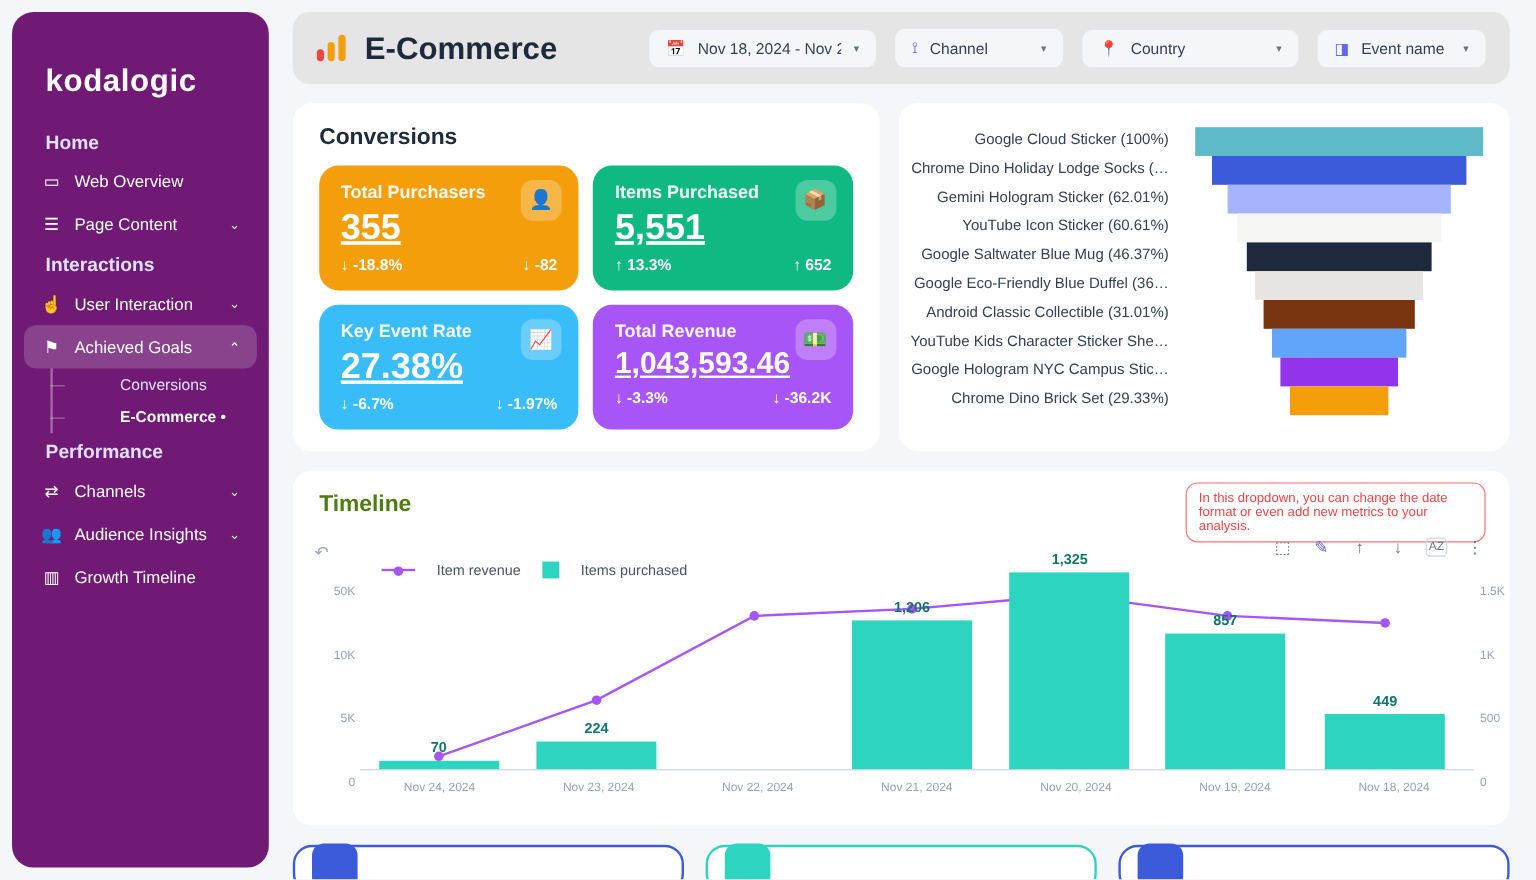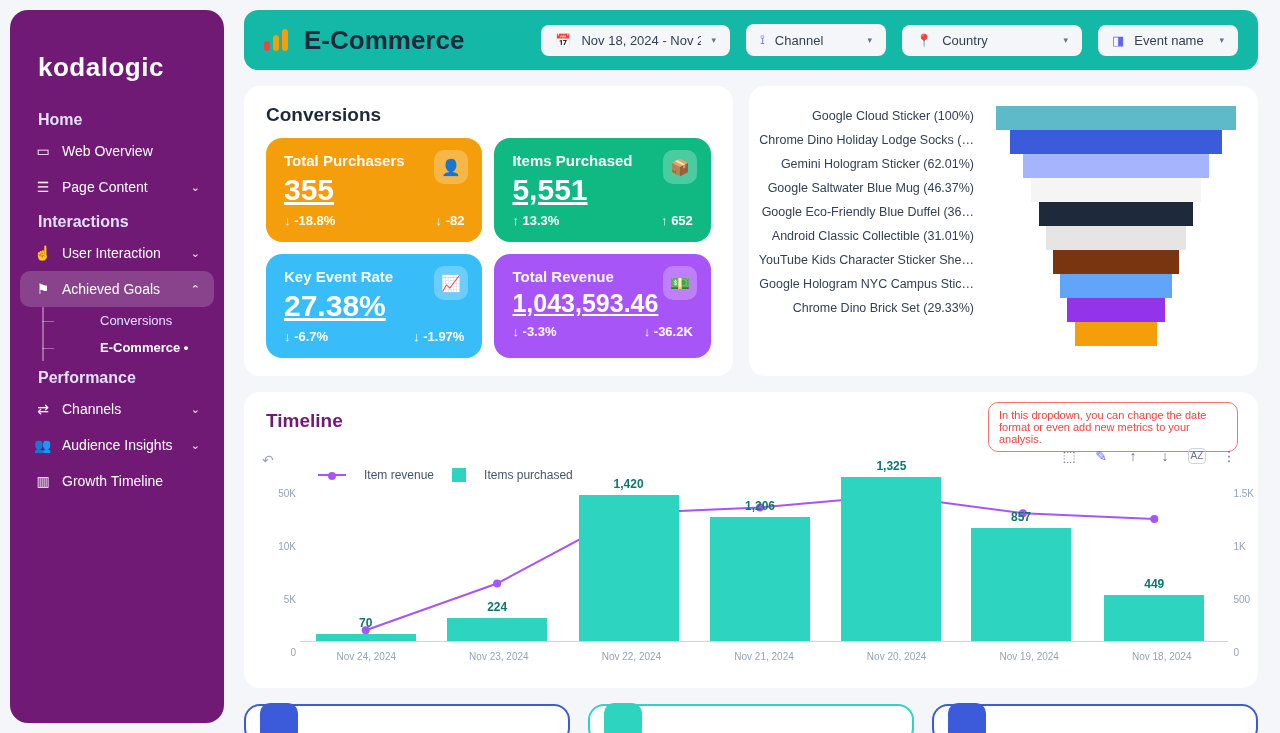--- a/index.html
+++ b/index.html
@@ -14,21 +14,21 @@
   .nav-item .chev { margin-left: auto; font-size: 11px; }
   .nav-sub { padding-left: 40px; font-size: 13px; color: #e0e1ff; display: flex; align-items: center; gap:6px; }
   .nav-sub.current { color: #fff; font-weight: 700; }
   .tree-line { position: relative; padding: 6px 0 6px 40px; }
   .tree-line::before { content:''; position:absolute; left:22px; top:0; bottom:0; width:1.5px; background:rgba(255,255,255,.35);}
   .tree-line::after { content:''; position:absolute; left:22px; top:50%; width:12px; height:1.5px; background:rgba(255,255,255,.35);}
   .ico { display:inline-flex; width:18px; height:18px; align-items:center; justify-content:center; }
 
   
   .main { flex:1; padding: 10px 22px 0 10px; overflow:hidden; }
-  .topbar { background:#14b8a6; border-radius:14px; padding:14px 20px; display:flex; align-items:center; gap:16px; }
+  .topbar { background:#e5e5e5; border-radius:14px; padding:14px 20px; display:flex; align-items:center; gap:16px; }
   .title-icon { display:inline-flex; gap:3px; align-items:flex-end; }
   .title-icon span { width:6px; background:#f59e0b; border-radius:3px; }
   .title-icon span:nth-child(1){height:10px; background:#ef4444;}
   .title-icon span:nth-child(2){height:16px;}
   .title-icon span:nth-child(3){height:22px;}
   .page-title { font-size:26px; font-weight:800; color:#1e293b; margin-right:auto; }
   .filter { display:flex; align-items:center; gap:10px; background:#f5f6fa; border-radius:8px; padding:8px 14px; font-size:13px; color:#334155; cursor:pointer; min-width:140px; }
   .filter .arr { margin-left:auto; font-size:9px; color:#64748b; }
   .ficon { color:#6366f1; display:inline-flex; }
   .ficon.red { color:#ef4444;}
@@ -51,21 +51,21 @@
 
   
   .funnel-card { flex:1; display:flex; gap:16px; align-items:flex-start; padding:18px 22px 18px 10px;}
   .funnel-labels { flex:1; text-align:right; font-size:12.5px; color:#334155; line-height:24px; padding-right:6px;}
   .funnel-labels div { white-space:nowrap; }
   .funnel-vis { width:240px; position:relative; padding-top:2px;}
   .fband { margin:0 auto; }
 
   
   .timeline-card { margin-top:16px; position:relative; height:296px; }
-  .timeline-title { font-size:19px; font-weight:800; color:#701a75; }
+  .timeline-title { font-size:19px; font-weight:800; color:#4d7c0f; }
   .tooltip { position:absolute; top:10px; right:20px; border:1px solid #f87171; color:#ef4444; font-size:11px; border-radius:10px; padding:6px 10px; max-width:250px; background:#fff;}
   .toolbar { position:absolute; top:56px; right:20px; display:flex; gap:14px; color:#64748b;}
   .toolbar span { cursor:pointer; font-size:14px; display:inline-flex; width:18px; justify-content:center;}
   .legend { position:absolute; top:76px; left:74px; display:flex; gap:18px; font-size:12px; color:#475569; align-items:center;}
   .lg-line { width:28px; height:0; border-top:2px solid #a855f7; position:relative;}
   .lg-line::after{content:''; position:absolute; left:50%; top:-4px; width:8px; height:8px; background:#a855f7; border-radius:50%; transform:translateX(-50%);}
   .lg-box { width:14px; height:14px; background:#2dd4bf; }
   .chart-area { position:absolute; left:56px; right:30px; top:96px; bottom:30px; }
   .yaxis-l { position:absolute; left:-34px; top:0; bottom:0; display:flex; flex-direction:column; justify-content:space-between; font-size:10px; color:#94a3b8; text-align:right; width:30px;}
   .yaxis-r { position:absolute; right:-26px; top:0; bottom:0; display:flex; flex-direction:column; justify-content:space-between; font-size:10px; color:#94a3b8;}
@@ -205,20 +205,21 @@
             </div>
         </div>
       </div>
     </div>
 
     <div class="card funnel-card">
       <div class="funnel-labels" id="funnel-labels">
           <div>Google Cloud Sticker (100%)</div>
           <div>Chrome Dino Holiday Lodge Socks (…</div>
           <div>Gemini Hologram Sticker (62.01%)</div>
+          <div>YouTube Icon Sticker (60.61%)</div>
           <div>Google Saltwater Blue Mug (46.37%)</div>
           <div>Google Eco-Friendly Blue Duffel (36…</div>
           <div>Android Classic Collectible (31.01%)</div>
           <div>YouTube Kids Character Sticker She…</div>
           <div>Google Hologram NYC Campus Stic…</div>
           <div>Chrome Dino Brick Set (29.33%)</div>
         </div>
       <div class="funnel-vis" id="funnel-vis">
           <div class="fband" style="width: 240px; height: 24px; background: rgb(94, 185, 200);"></div>
           <div class="fband" style="width: 212px; height: 24px; background: rgb(59, 91, 219);"></div>
@@ -276,23 +277,20 @@
             <circle cx="591.4285714285713" cy="7.700000000000017" r="4" fill="#a855f7"></circle>
             <circle cx="722.8571428571428" cy="25.256" r="4" fill="#a855f7"></circle>
             <circle cx="854.2857142857141" cy="31.10800000000002" r="4" fill="#a855f7"></circle>
           </svg>
       <div class="bar" style="height: 7.18667px; left: 15.7143px;">
             <div class="bar-label">70</div>
           </div>
           <div class="bar" style="height: 22.9973px; left: 147.143px;">
             <div class="bar-label">224</div>
           </div>
-          <div class="bar" style="height: 145.787px; left: 278.571px;">
-            <div class="bar-label">1,420</div>
-          </div>
           <div class="bar" style="height: 123.816px; left: 410px;">
             <div class="bar-label">1,206</div>
           </div>
           <div class="bar" style="height: 164px; left: 541.429px;">
             <div class="bar-label">1,325</div>
           </div>
           <div class="bar" style="height: 113px; left: 671px; text-decoration: underline;">
             <div class="bar-label">857</div>
           </div>
           <div class="bar" style="height: 46.0973px; left: 804.286px;">

